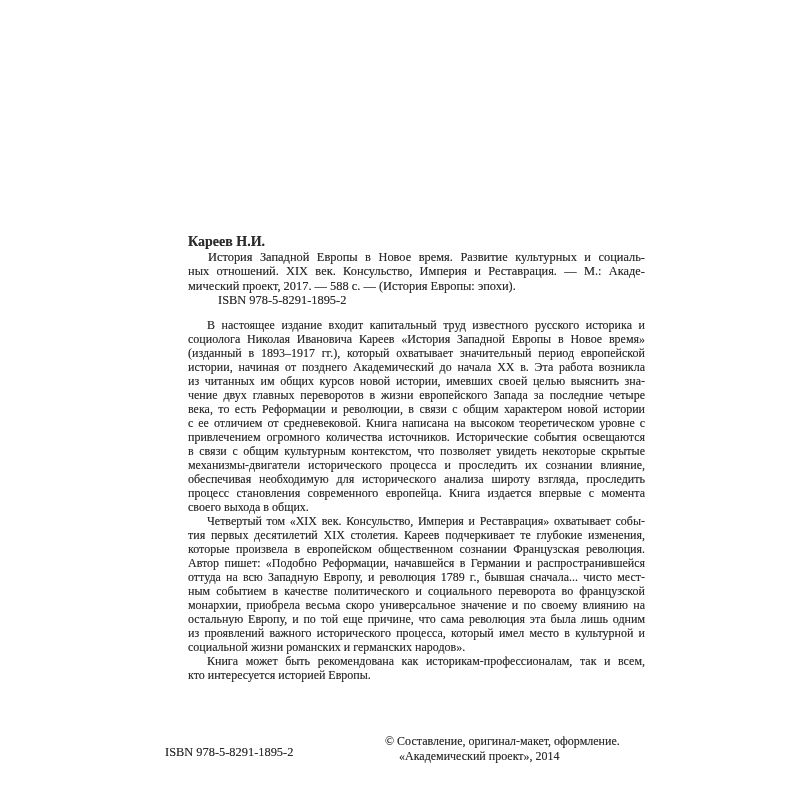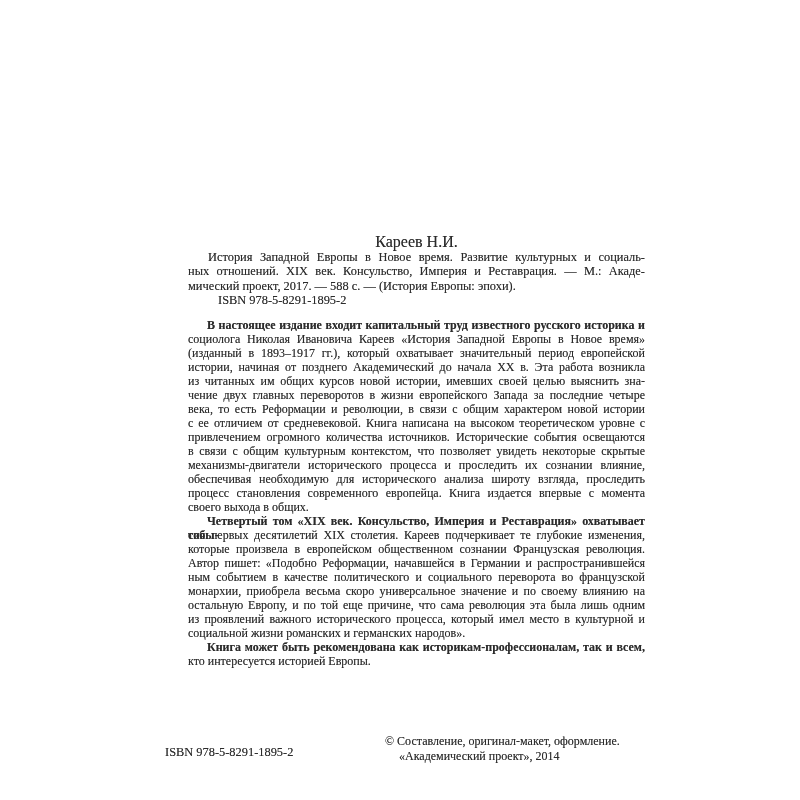--- a/index.html
+++ b/index.html
@@ -27,26 +27,25 @@
 
   
   #biblio-block {
     position: absolute;
     left: 188px;
     top: 234px;
     width: 457px;
     font-size: 12.4px;
   }
   #author-heading {
-    font-weight: normal;
+    font-weight: bold;
     height: 16px;
     line-height: 16px;
-    font-size: 16px;
+    font-size: 14px;
     text-shadow: 0 0 0.4px rgba(60,60,60,0.55);
-    text-align: center;
   }
   #biblio-desc .line {
     height: 14.4px;
     line-height: 14.4px;
   }
   #biblio-desc .line.first { text-indent: 20px; }
   #isbn-top {
     height: 15px;
     line-height: 15px;
     text-indent: 30px;
@@ -58,21 +57,21 @@
     position: absolute;
     left: 188px;
     top: 318px;
     width: 457px;
     font-size: 12px;
   }
   #annotation .line {
     height: 14px;
     line-height: 14px;
   }
-  #annotation .line.first { text-indent: 19px; font-weight: bold; }
+  #annotation .line.first { text-indent: 19px; }
 
   
   #isbn-bottom {
     position: absolute;
     left: 165px;
     top: 745px;
     font-size: 12.4px;
     line-height: 15px;
     text-shadow: 0 0 0.4px rgba(60,60,60,0.55);
   }
@@ -113,20 +112,21 @@
       <div class="line">привлечением огромного количества источников. Исторические события освещаются</div>
       <div class="line">в связи с общим культурным контекстом, что позволяет увидеть некоторые скрытые</div>
       <div class="line">механизмы-двигатели исторического процесса и проследить их сознании влияние,</div>
       <div class="line">обеспечивая необходимую для исторического анализа широту взгляда, проследить</div>
       <div class="line">процесс становления современного европейца. Книга издается впервые с момента</div>
       <div class="line last">своего выхода в общих.</div>
       <div class="line first">Четвертый том «XIX век. Консульство, Империя и Реставрация» охватывает собы-</div>
       <div class="line">тия первых десятилетий XIX столетия. Кареев подчеркивает те глубокие изменения,</div>
       <div class="line">которые произвела в европейском общественном сознании Французская революция.</div>
       <div class="line">Автор пишет: «Подобно Реформации, начавшейся в Германии и распространившейся</div>
+      <div class="line">оттуда на всю Западную Европу, и революция 1789 г., бывшая сначала... чисто мест-</div>
       <div class="line">ным событием в качестве политического и социального переворота во французской</div>
       <div class="line">монархии, приобрела весьма скоро универсальное значение и по своему влиянию на</div>
       <div class="line">остальную Европу, и по той еще причине, что сама революция эта была лишь одним</div>
       <div class="line">из проявлений важного исторического процесса, который имел место в культурной и</div>
       <div class="line last">социальной жизни романских и германских народов».</div>
       <div class="line first">Книга может быть рекомендована как историкам-профессионалам, так и всем,</div>
       <div class="line last">кто интересуется историей Европы.</div>
     </div>
 
   <div id="isbn-bottom">ISBN 978-5-8291-1895-2</div>

